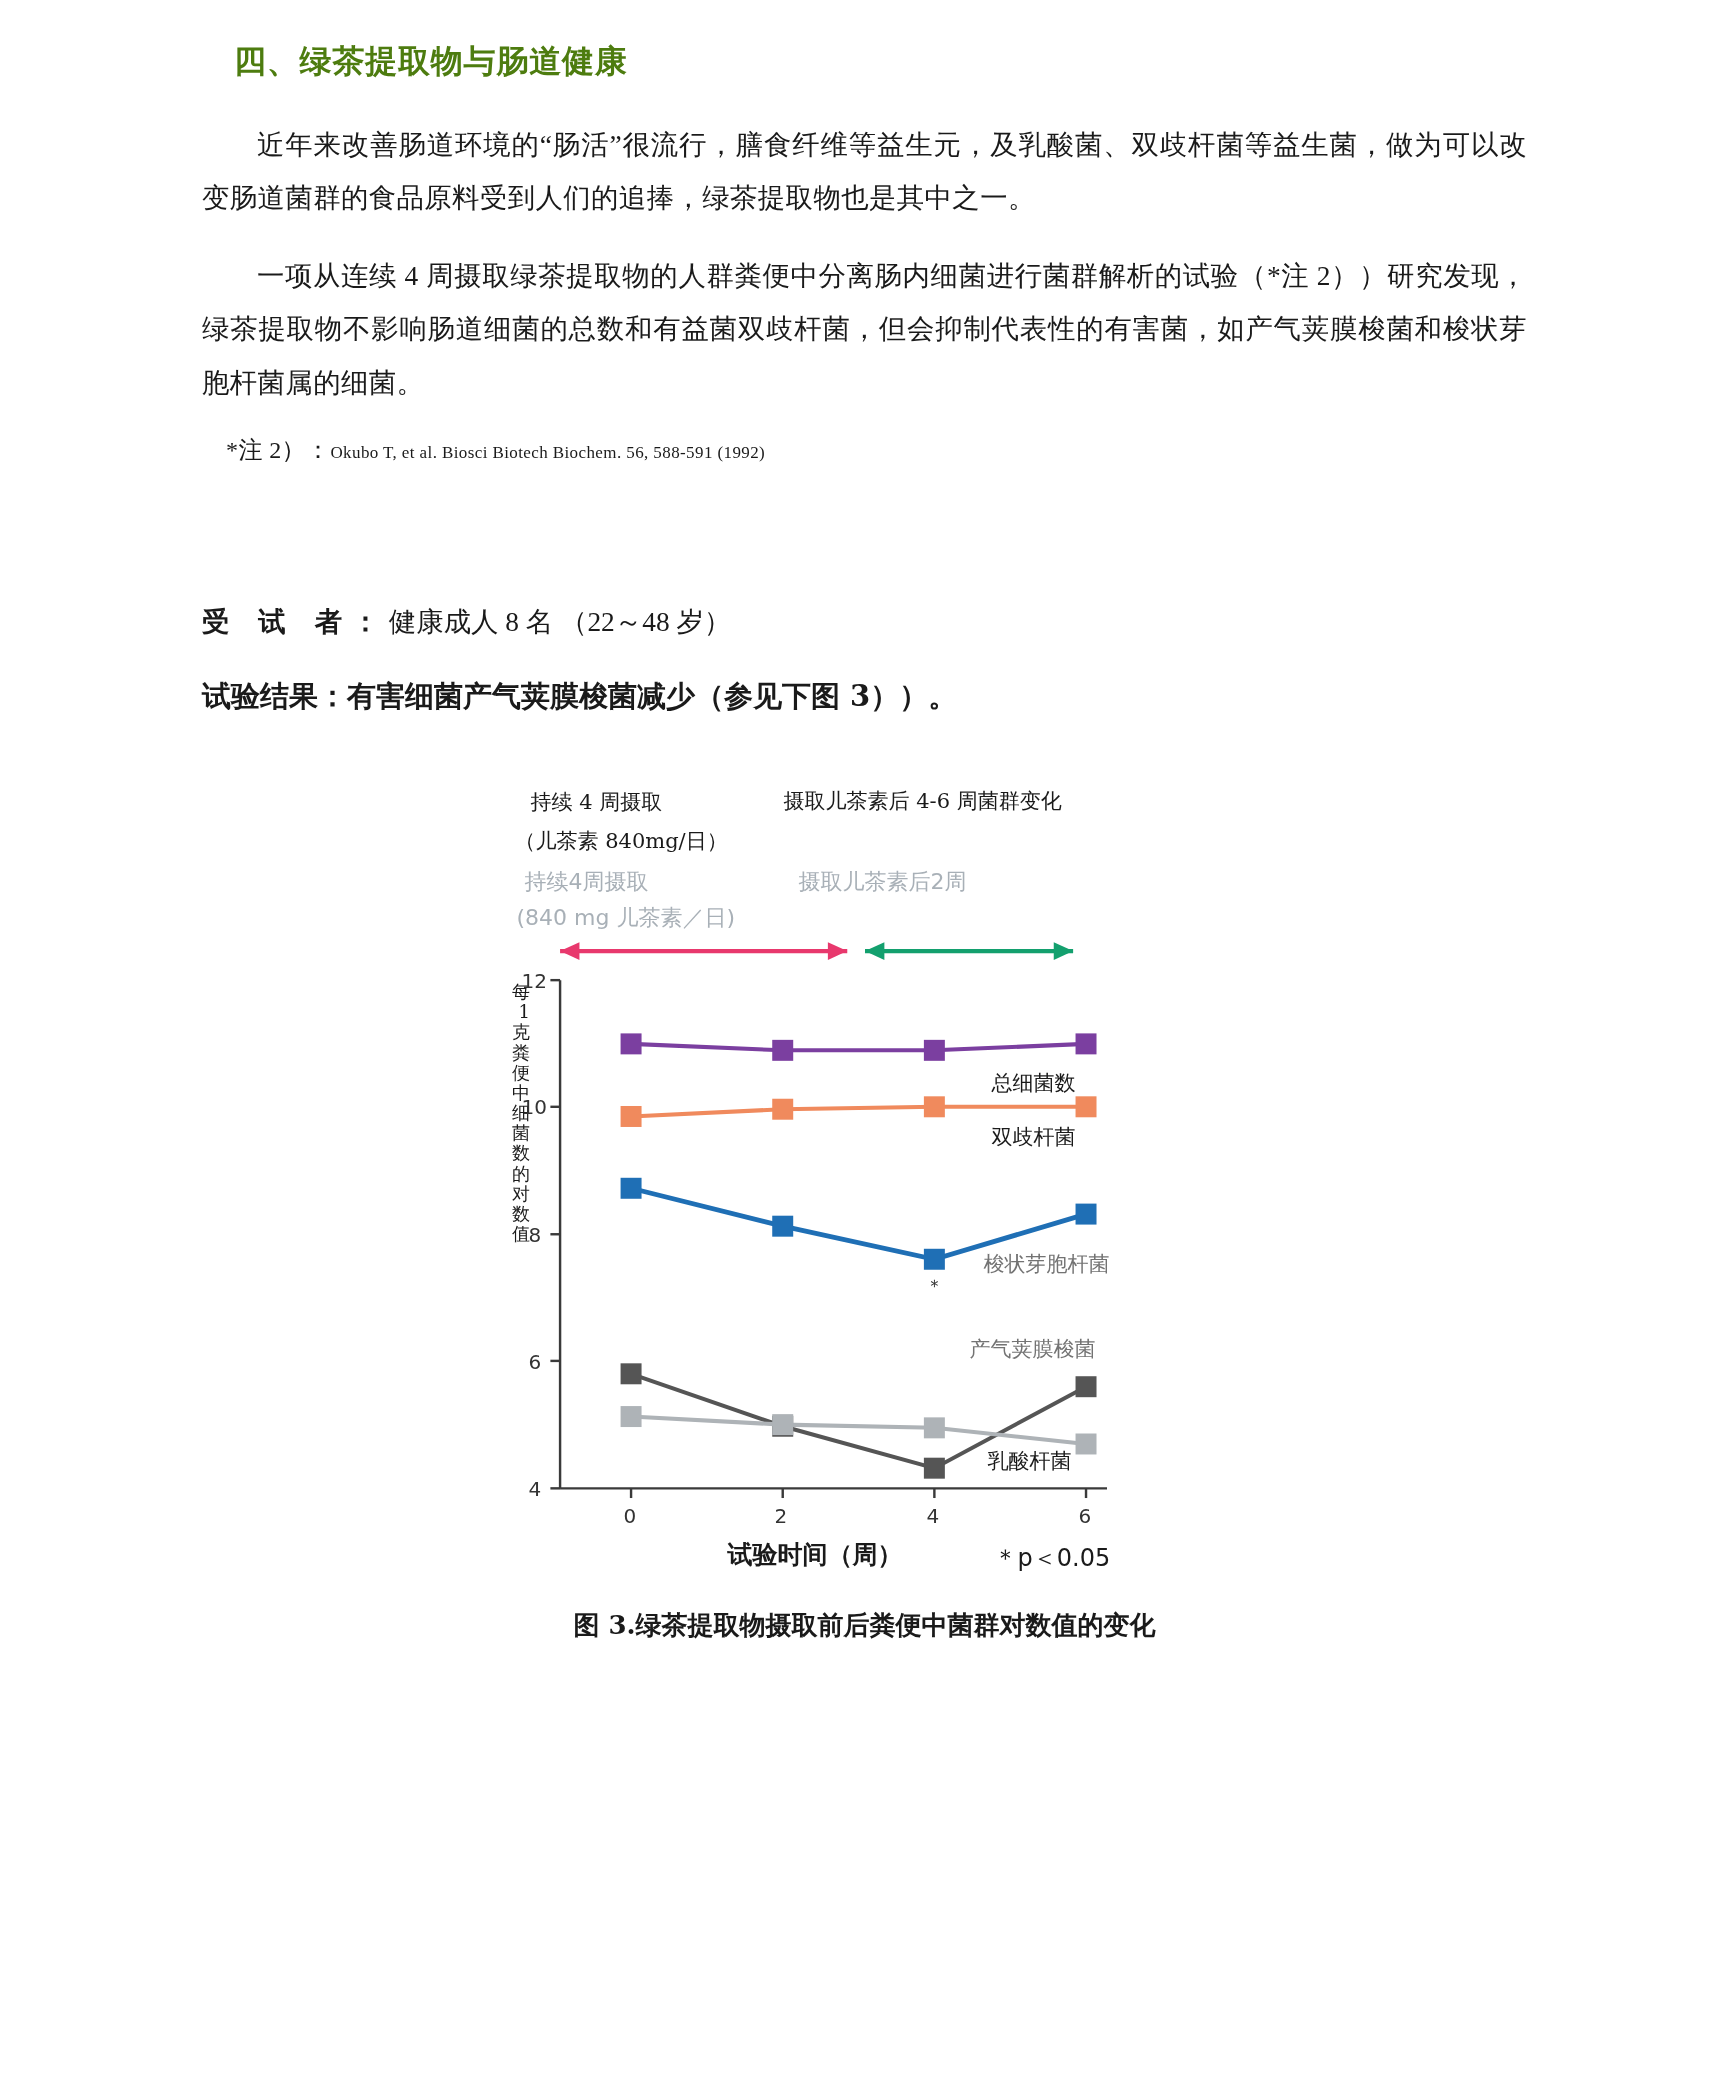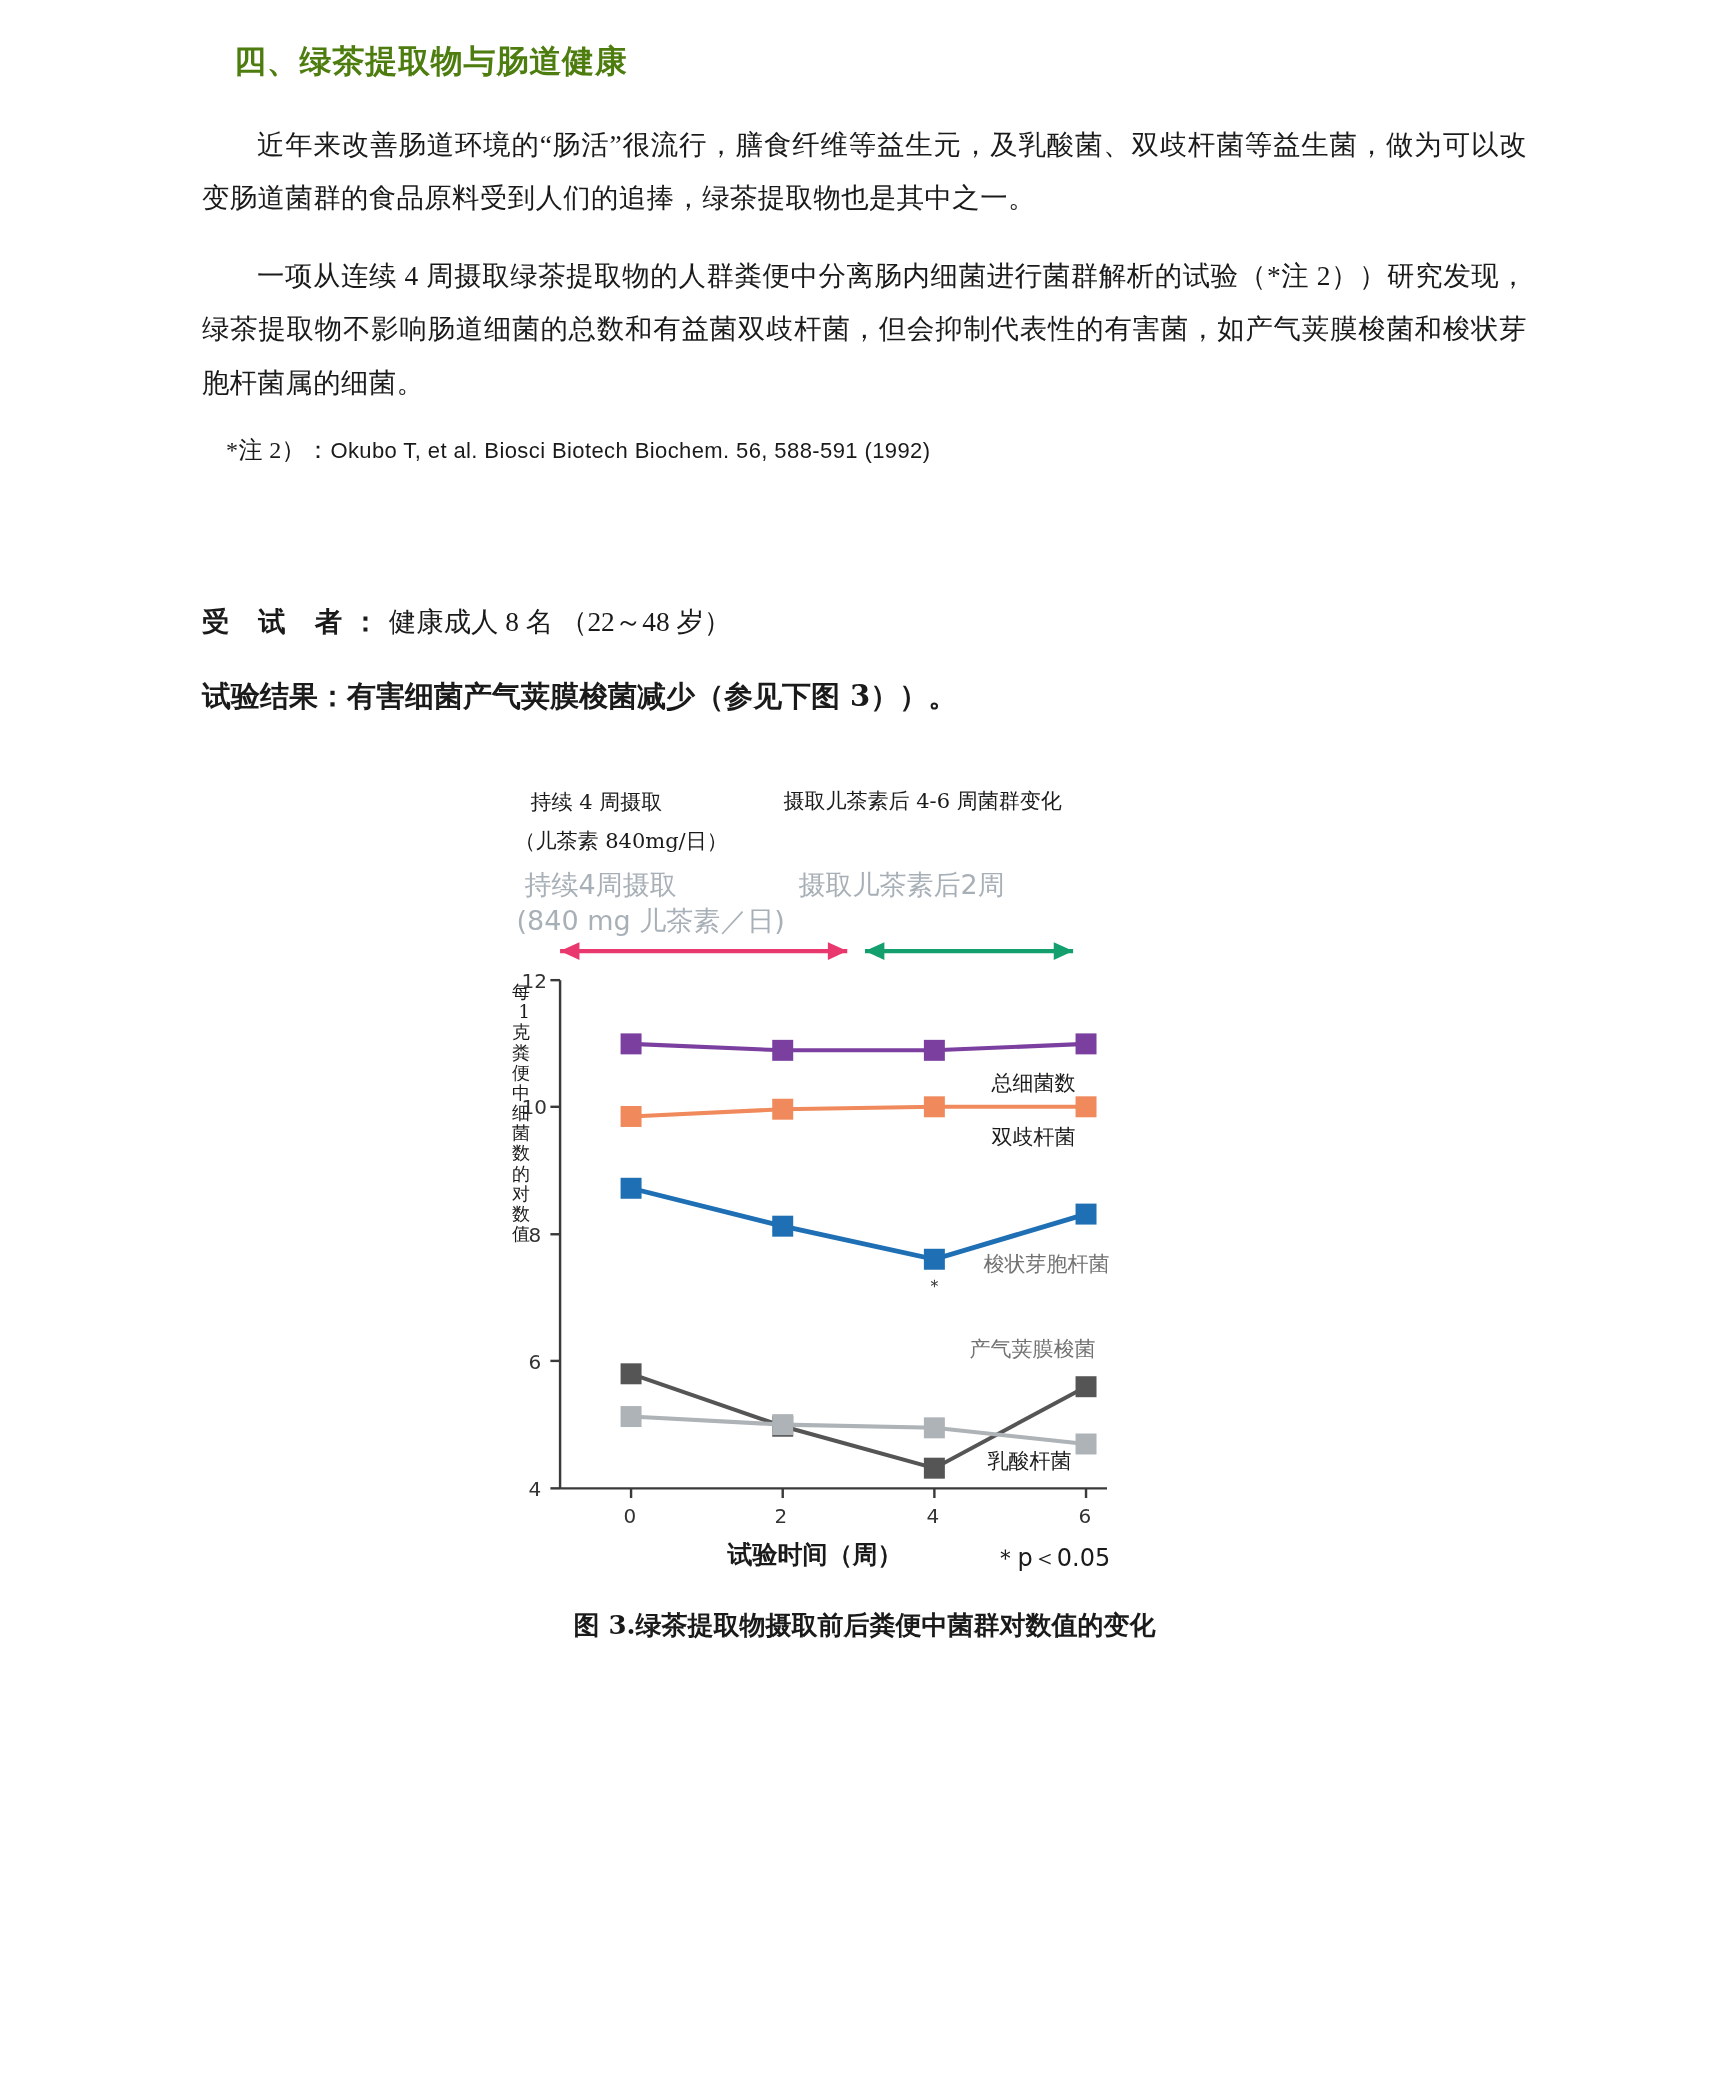--- a/index.html
+++ b/index.html
@@ -43,22 +43,22 @@
   }
   .ref-line {
     font-size: 24px;
     margin: 8px 0 0 24px;
     letter-spacing: 0.4px;
   }
   .ref-label {
     font-family: "Liberation Serif", serif;
   }
   .ref-text {
-    font-family: Liberation Sans, sans-serif;
-    font-size: 22px;
+    font-family: Liberation Serif, serif;
+    font-size: 17px;
   }
   .spacer-big { height: 121px; }
   .kv-block { margin-top: 8px; }
   .kv-row {
     font-size: 27.4px;
     line-height: 1.95;
     margin-bottom: 18px;
     display: block;
   }
   .kv-key {
@@ -96,21 +96,21 @@
     margin-top: 4.8px;
   }
   .ann {
     position: absolute;
     font-size: 21px;
     font-family: "DejaVu Serif", serif;
     white-space: nowrap;
   }
   .ann-faint {
     position: absolute;
-    font-size: 27px;
+    font-size: 22px;
     font-family: "DejaVu Sans", sans-serif;
     color: #9aa3ab;
     white-space: nowrap;
     opacity: .85;
   }
   .axis-title-y {
     position: absolute;
     left: 122px;
     top: 202px;
     width: 27.4px;

